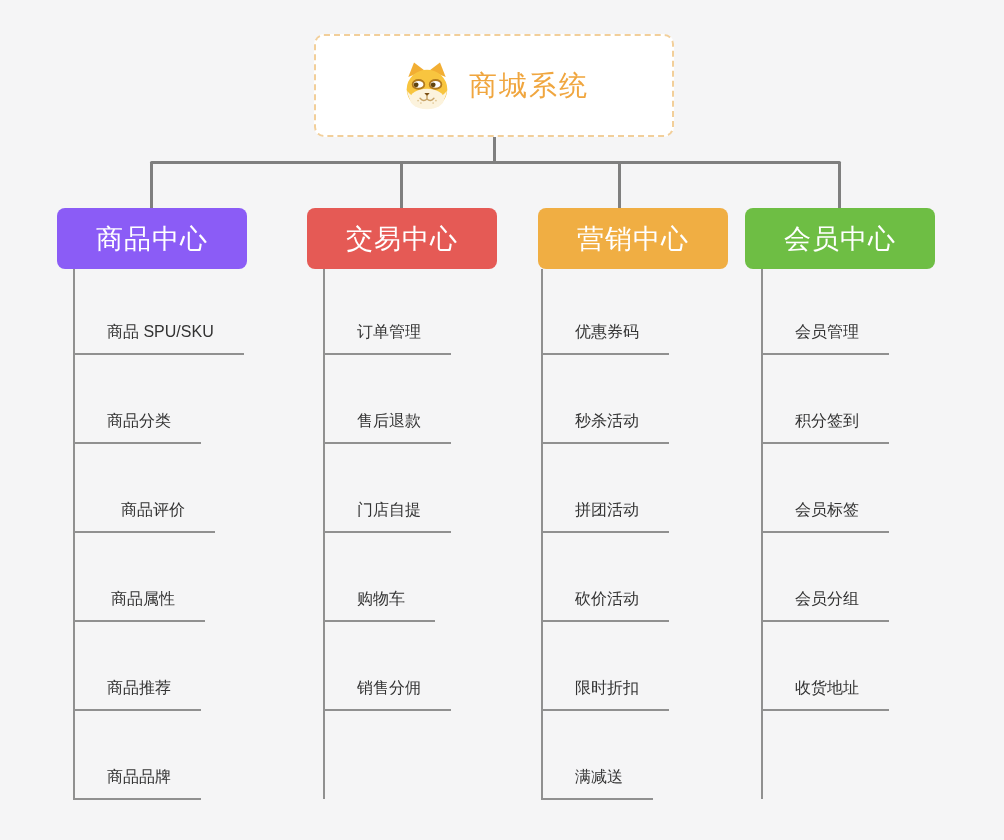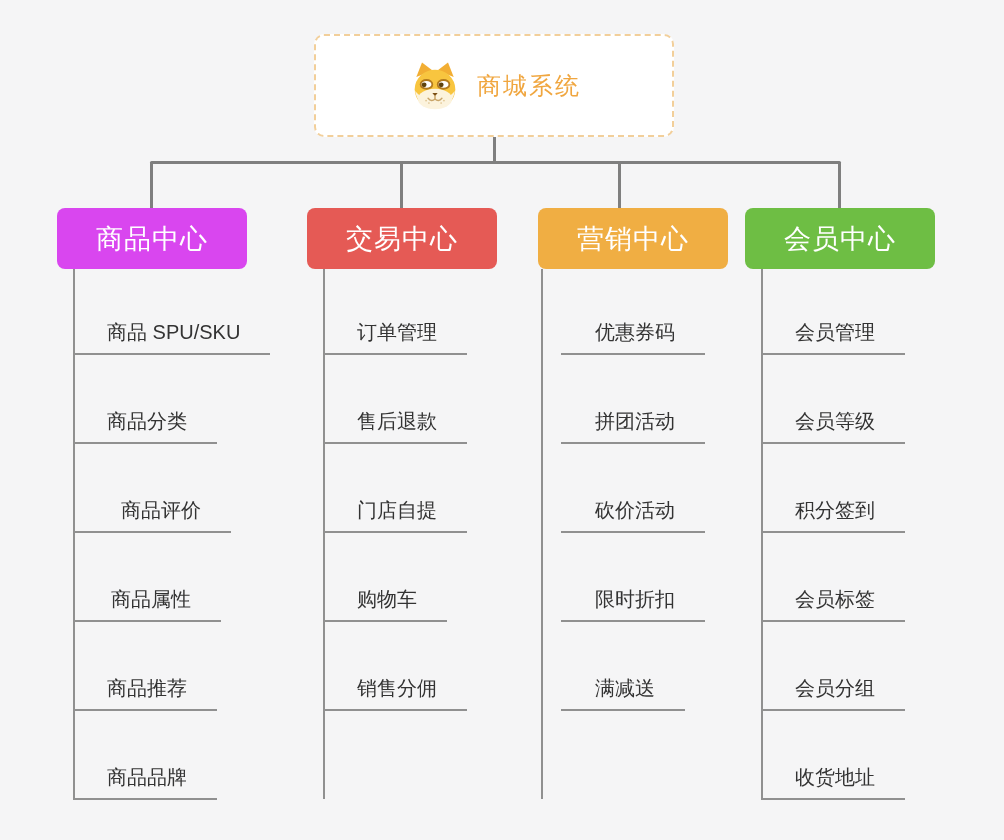--- a/index.html
+++ b/index.html
@@ -20,43 +20,43 @@
 
   .spine { position: absolute; top: 269px; width: 2px; height: 530px; background: #909090; }
 
   
   .root-node {
     position: absolute; left: 314px; top: 34px; width: 360px; height: 103px;
     background: #ffffff; border: 2px dashed #f2cf9a; border-radius: 10px;
     box-sizing: border-box;
     display: flex; align-items: center; justify-content: center; gap: 14px;
   }
-  .root-label { font-size: 24px; letter-spacing: 2px; color: #f0a63f; }
+  .root-label { font-size: 28px; letter-spacing: 2px; color: #f0a63f; }
   .root-icon { width: 56px; height: 52px; flex: 0 0 auto; }
 
   
   .branch-node {
     position: absolute; top: 208px; width: 190px; height: 61px;
     border-radius: 8px; color: #ffffff; font-size: 27px; letter-spacing: 1px;
     display: flex; align-items: center; justify-content: center;
   }
   .bn-0 { left: 57px;  background: #4a90e8; }
   .bn-1 { left: 307px; background: #e55a55; }
   .bn-2 { left: 538px; background: #f0ae43; }
   .bn-3 { left: 745px; background: #6ebe44; }
 
   .spine-0 { left: 73px; }  .spine-1 { left: 323px; }
   .spine-2 { left: 541px; } .spine-3 { left: 761px; }
 
   
   .col { position: absolute; top: 269px; width: 240px; height: 540px; }
-  .col-0 { left: 73px; } .col-1 { left: 323px; } .col-2 { left: 541px; margin-left: 20px; } .col-3 { left: 761px; }
+  .col-0 { left: 73px; } .col-1 { left: 323px; } .col-2 { left: 541px; } .col-3 { left: 761px; }
   .child {
     position: absolute; left: 0; display: inline-block; white-space: nowrap;
-    font-size: 20px; line-height: 26px; color: #333333;
+    font-size: 16px; line-height: 26px; color: #333333;
     padding: 0 30px 8px 34px;
     border-bottom: 2px solid #909090;
   }
   .child:nth-child(1) { top: 50px; }
   .child:nth-child(2) { top: 139px; }
   .child:nth-child(3) { top: 228px; }
   .child:nth-child(4) { top: 317px; }
   .child:nth-child(5) { top: 406px; }
   .child:nth-child(6) { top: 495px; }
 </style>
@@ -92,21 +92,21 @@
       <path d="M32 44 v3.2" stroke="#c8a468" stroke-width="1.8" fill="none" stroke-linecap="round"></path>
       <path d="M23.5 47 q4.2 5 8.5 1 q4.3 4 8.5 -1" stroke="#c8a468" stroke-width="1.8" fill="none" stroke-linecap="round"></path>
       <circle cx="21" cy="50" r="1" fill="#dcc08a"></circle>
       <circle cx="24.5" cy="53" r="1" fill="#dcc08a"></circle>
       <circle cx="43" cy="50" r="1" fill="#dcc08a"></circle>
       <circle cx="39.5" cy="53" r="1" fill="#dcc08a"></circle>
     </svg>
     <span class="root-label" style="color: rgb(240, 166, 63);">商城系统</span>
   </div>
 
-  <div class="branch-node bn-0" style="background: #d946ef;">
+  <div class="branch-node bn-0" style="background: #8b5cf6;">
     <span>商品中心</span>
   </div>
   <div class="branch-node bn-1" style="background: rgb(229, 90, 85);">
     <span>交易中心</span>
   </div>
   <div class="branch-node bn-2" style="background: rgb(240, 174, 67);">
     <span>营销中心</span>
   </div>
   <div class="branch-node bn-3" style="background: rgb(110, 190, 68);">
     <span>会员中心</span>
@@ -124,28 +124,28 @@
   <div class="col col-1">
     <div class="child" style="border-bottom-color: rgb(144, 144, 144);">订单管理</div>
     <div class="child" style="border-bottom-color: rgb(144, 144, 144);">售后退款</div>
     <div class="child" style="border-bottom-color: rgb(144, 144, 144);">门店自提</div>
     <div class="child" style="border-bottom-color: rgb(144, 144, 144);">购物车</div>
     <div class="child" style="border-bottom-color: rgb(144, 144, 144);">销售分佣</div>
   </div>
 
   <div class="col col-2">
     <div class="child" style="border-bottom-color: rgb(144, 144, 144);">优惠券码</div>
+    <div class="child" style="border-bottom-color: rgb(144, 144, 144);">秒杀活动</div>
     <div class="child" style="border-bottom-color: rgb(144, 144, 144);">拼团活动</div>
     <div class="child" style="border-bottom-color: rgb(144, 144, 144);">砍价活动</div>
     <div class="child" style="border-bottom-color: rgb(144, 144, 144);">限时折扣</div>
     <div class="child" style="border-bottom-color: rgb(144, 144, 144);">满减送</div>
   </div>
 
   <div class="col col-3">
     <div class="child" style="border-bottom-color: rgb(144, 144, 144);">会员管理</div>
-    <div class="child" style="border-bottom-color: rgb(144, 144, 144);">会员等级</div>
     <div class="child" style="border-bottom-color: rgb(144, 144, 144);">积分签到</div>
     <div class="child" style="border-bottom-color: rgb(144, 144, 144);">会员标签</div>
     <div class="child" style="border-bottom-color: rgb(144, 144, 144);">会员分组</div>
     <div class="child" style="border-bottom-color: rgb(144, 144, 144);">收货地址</div>
   </div>
 
 </div>
 
 </body></html>

